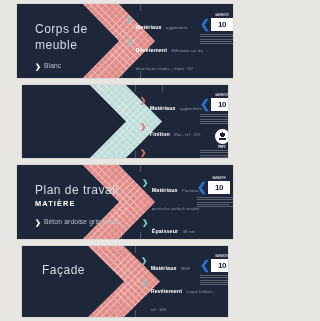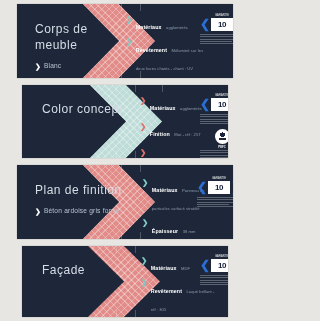--- a/index.html
+++ b/index.html
@@ -199,21 +199,20 @@
       </div>
     <div class="ticks">
       <div class="tick t" style="left:94px"></div>
       <div class="tick t" style="left:113px"></div>
       <div class="tick t" style="left:140px"></div>
       <div class="tick b" style="left:94px"></div>
       <div class="tick b" style="left:113px"></div>
     </div>
 
     <div class="left">
-      <div class="kicker">Color concept</div>
     </div>
 
     <div class="right">
       <div class="spec" style="margin-bottom:8px">
         <span class="ar rose">❯</span>
         <span class="body"><span class="lbl">Matériaux</span>
         <span class="val">agglomérés</span></span>
       </div>
       <div class="spec" style="margin-bottom:8px">
         <span class="ar rose">❯</span>
@@ -260,21 +259,22 @@
         <i></i>
       </div>
     <div class="ticks">
       <div class="tick t" style="left:104px"></div>
       <div class="tick t" style="left:123px"></div>
       <div class="tick b" style="left:104px"></div>
       <div class="tick b" style="left:123px"></div>
     </div>
 
     <div class="left">
-      <div class="kicker">Plan de finition</div>
+      <div class="kicker">Plan de travail</div>
+      <div class="strong">MATIÈRE</div>
       <div class="opts">
         <div class="opt mid">
           <span class="ar">❯</span>
           <span class="tx">Béton ardoise gris foncé</span>
         </div>
       </div>
     </div>
 
     <div class="right">
       <div class="spec">

